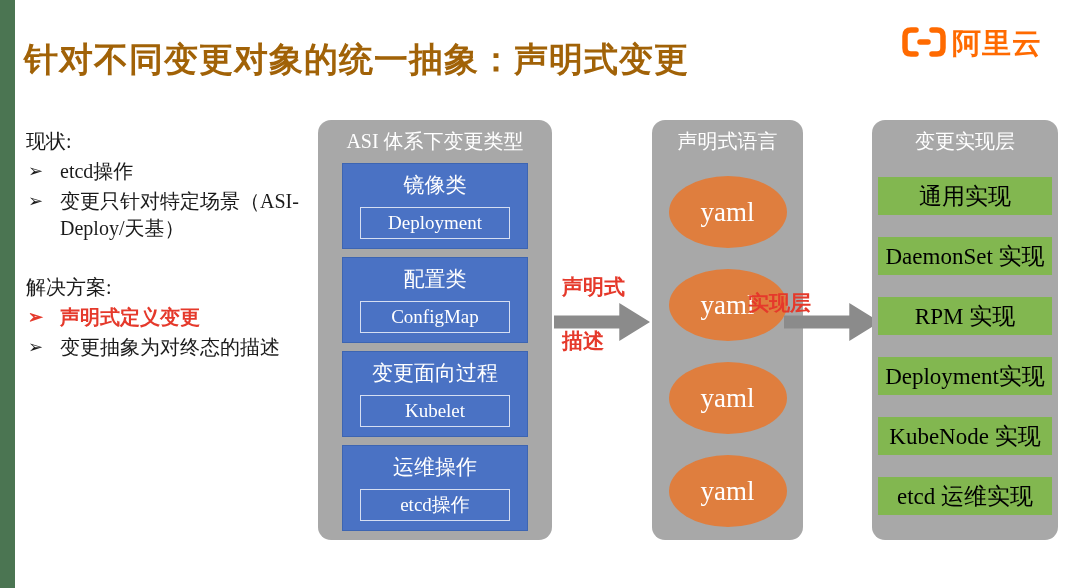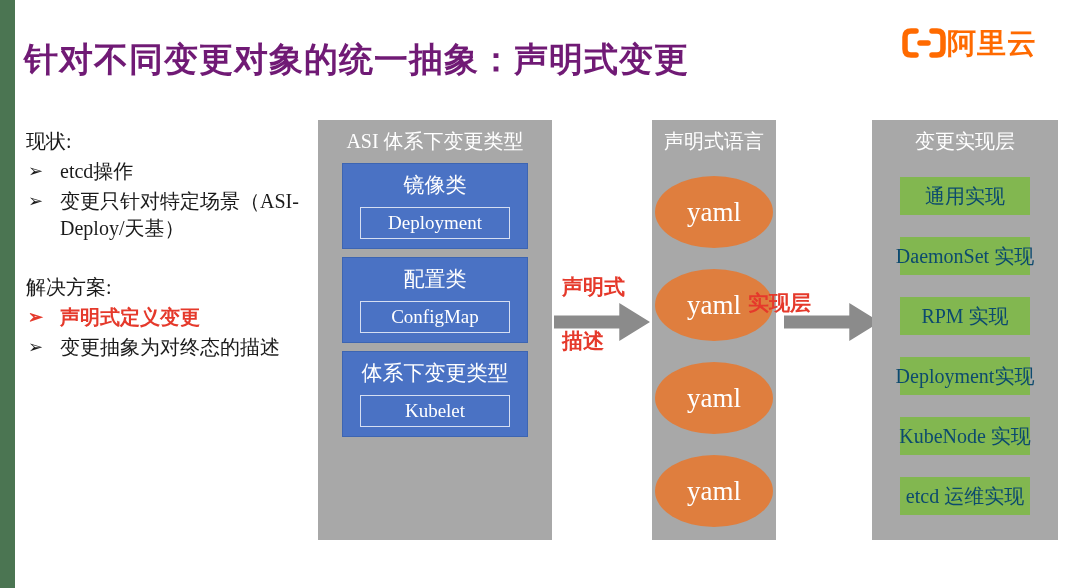--- a/index.html
+++ b/index.html
@@ -5,70 +5,71 @@
   html,body { margin:0; padding:0; }
   body {
     width:1080px; height:588px; position:relative; overflow:hidden;
     background:#ffffff;
     font-family:"Liberation Sans", sans-serif;
   }
   .edge-strip { position:absolute; left:0; top:0; width:15px; height:588px; background:#4B7552; }
 
   .slide-title {
     position:absolute; left:24px; top:14px;
-    font-size:34px; color:#701a75; letter-spacing:1px; white-space:nowrap;
+    font-size:34px; color:#a16207; letter-spacing:1px; white-space:nowrap;
   }
 
-  .logo { position:absolute; left:901px; top:24px; display:flex; align-items:flex-end; }
+  .logo { position:absolute; left:901px; top:24px; display:flex; align-items:center; gap:5px; }
   .logo-text { color:#FF6A00; font-size:29px; font-weight:700; letter-spacing:1px; }
 
   
   .notes {
     position:absolute; left:26px; top:128px; width:300px;
     font-family:"Liberation Serif", serif; font-size:20px; color:#1b1b1b; line-height:27px;
   }
   .notes-heading { margin:0; }
   .note-item { position:relative; padding-left:34px; margin-top:3px; }
   .note-bullet { position:absolute; left:2px; top:0; font-size:18px; }
   .solution-heading { margin-top:32px; }
   .em-red { color:#E5392B; font-weight:700; }
 
   
   .panel {
     position:absolute; top:120px; height:420px; background:#A8A8A8;
     display:flex; flex-direction:column; align-items:center;
     font-family:"Liberation Serif", serif;
+    border-radius:13px;
   }
   .panel-header { color:#ffffff; font-size:20px; margin-top:8px; white-space:nowrap; }
 
   #panel-types { left:318px; width:234px; }
   .type-box {
     width:186px; height:86px; margin-top:8px; box-sizing:border-box;
     background:#4A72C4; border:1px solid #3D65B2; color:#ffffff; text-align:center;
   }
   .type-box:first-of-type { margin-top:11px; }
   .type-category { font-size:21px; padding-top:7px; }
   .type-example {
     width:150px; height:32px; line-height:30px; box-sizing:border-box;
     margin:8px auto 0 auto; border:1px solid #D5DEF2; font-size:19px;
   }
 
-  #panel-lang { left:652px; width:124px; }
+  #panel-lang { left:652px; width:151px; }
   .yaml-ellipse {
     width:118px; height:72px; border-radius:50%;
     background:#DF7E3E; color:#ffffff; font-size:27px;
     display:flex; align-items:center; justify-content:center;
     margin-top:21px;
   }
   .yaml-ellipse:first-of-type { margin-top:17px; }
 
   #panel-impl { left:872px; width:186px; }
   .impl-box {
-    width:130px; height:38px; margin-top:22px;
-    background:#82B750; color:#0c4a6e; font-size:20px;
+    width:174px; height:38px; margin-top:22px;
+    background:#82B750; color:#000000; font-size:23px;
     display:flex; align-items:center; justify-content:center; white-space:nowrap;
   }
   .impl-box:first-of-type { margin-top:28px; }
 
   
   .block-arrow {
     position:absolute; top:303px; width:96px; height:38px; background:#8B8B8B;
     clip-path: polygon(0% 33%, 68% 33%, 68% 0%, 100% 50%, 68% 100%, 68% 67%, 0% 67%);
   }
   #arrow-describe { left:554px; }
@@ -124,22 +125,26 @@
 
   <div class="type-box">
     <div class="type-category">镜像类</div>
     <div class="type-example">Deployment</div>
   </div>
   <div class="type-box">
     <div class="type-category">配置类</div>
     <div class="type-example">ConfigMap</div>
   </div>
   <div class="type-box">
-    <div class="type-category">体系下变更类型</div>
+    <div class="type-category">变更面向过程</div>
     <div class="type-example">Kubelet</div>
+  </div>
+  <div class="type-box">
+    <div class="type-category">运维操作</div>
+    <div class="type-example">etcd操作</div>
   </div>
 </div>
 
 <div class="block-arrow" id="arrow-describe"></div>
 <div class="arrow-label" id="arrow-describe-label">
   <span>声明式</span><br>
   <span>描述</span>
 </div>
 
 <div class="panel" id="panel-lang">

